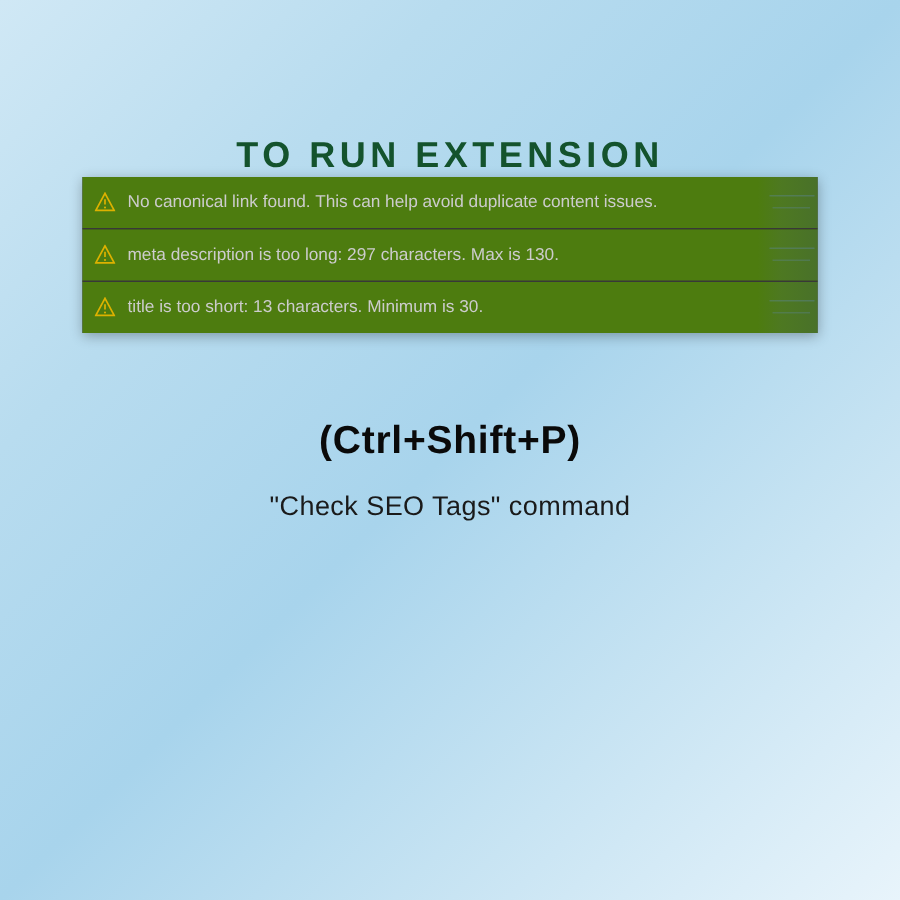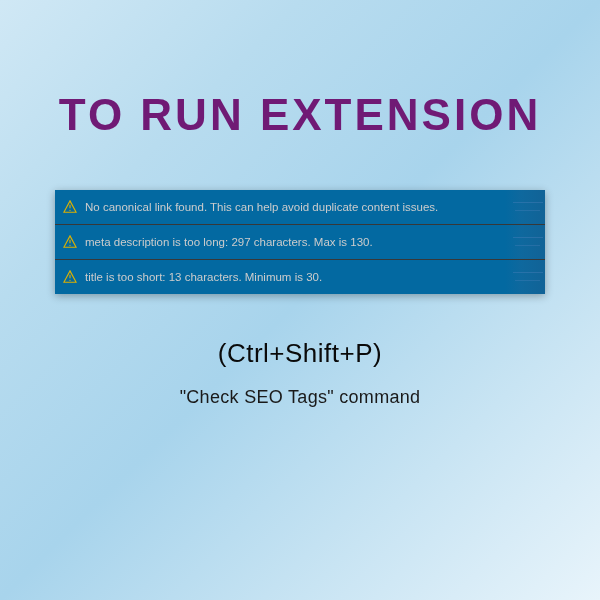--- a/index.html
+++ b/index.html
@@ -13,40 +13,39 @@
       height: 600px;
       background: linear-gradient(135deg, #d0e8f5 0%, #b8dcef 25%, #a8d4ec 50%, #c8e4f3 75%, #e8f4fb 100%);
       font-family: -apple-system, BlinkMacSystemFont, 'Segoe UI', Arial, sans-serif;
       display: flex;
       flex-direction: column;
       align-items: center;
       padding-top: 90px;
     }
     
     .heading {
-      font-size: 44px;
+      font-size: 24px;
       font-weight: 800;
       letter-spacing: 3px;
-      color: #701a75;
-      margin-bottom: 50px;
+      color: #14532d;
       text-align: center;
     }
     
     .warnings-panel {
       width: 490px;
       background: #1e1e1e;
       box-shadow: 0 2px 8px rgba(0,0,0,0.3);
     }
     
     .warning-row {
       display: flex;
       align-items: center;
       padding: 10px 8px;
       border-bottom: 1px solid #383838;
-      background: #0369a1;
+      background: #4d7c0f;
       position: relative;
       overflow: hidden;
       text-align: center;
     }
     
     .warning-row:last-child {
       border-bottom: none;
     }
     
     .warning-icon {
@@ -95,23 +94,23 @@
       position: absolute;
       right: 5px;
       top: 60%;
       width: 25px;
       height: 1px;
       background: rgba(100,140,200,0.25);
     }
     
     .shortcut {
       font-size: 26px;
-      font-weight: 400;
+      font-weight: 700;
       color: #0a0a0a;
-      margin-top: 44px;
+      margin-top: 56px;
       letter-spacing: 0.5px;
     }
     
     .command {
       font-size: 18px;
       font-weight: 400;
       color: #1a1a1a;
       margin-top: 18px;
       letter-spacing: 0.3px;
     }

